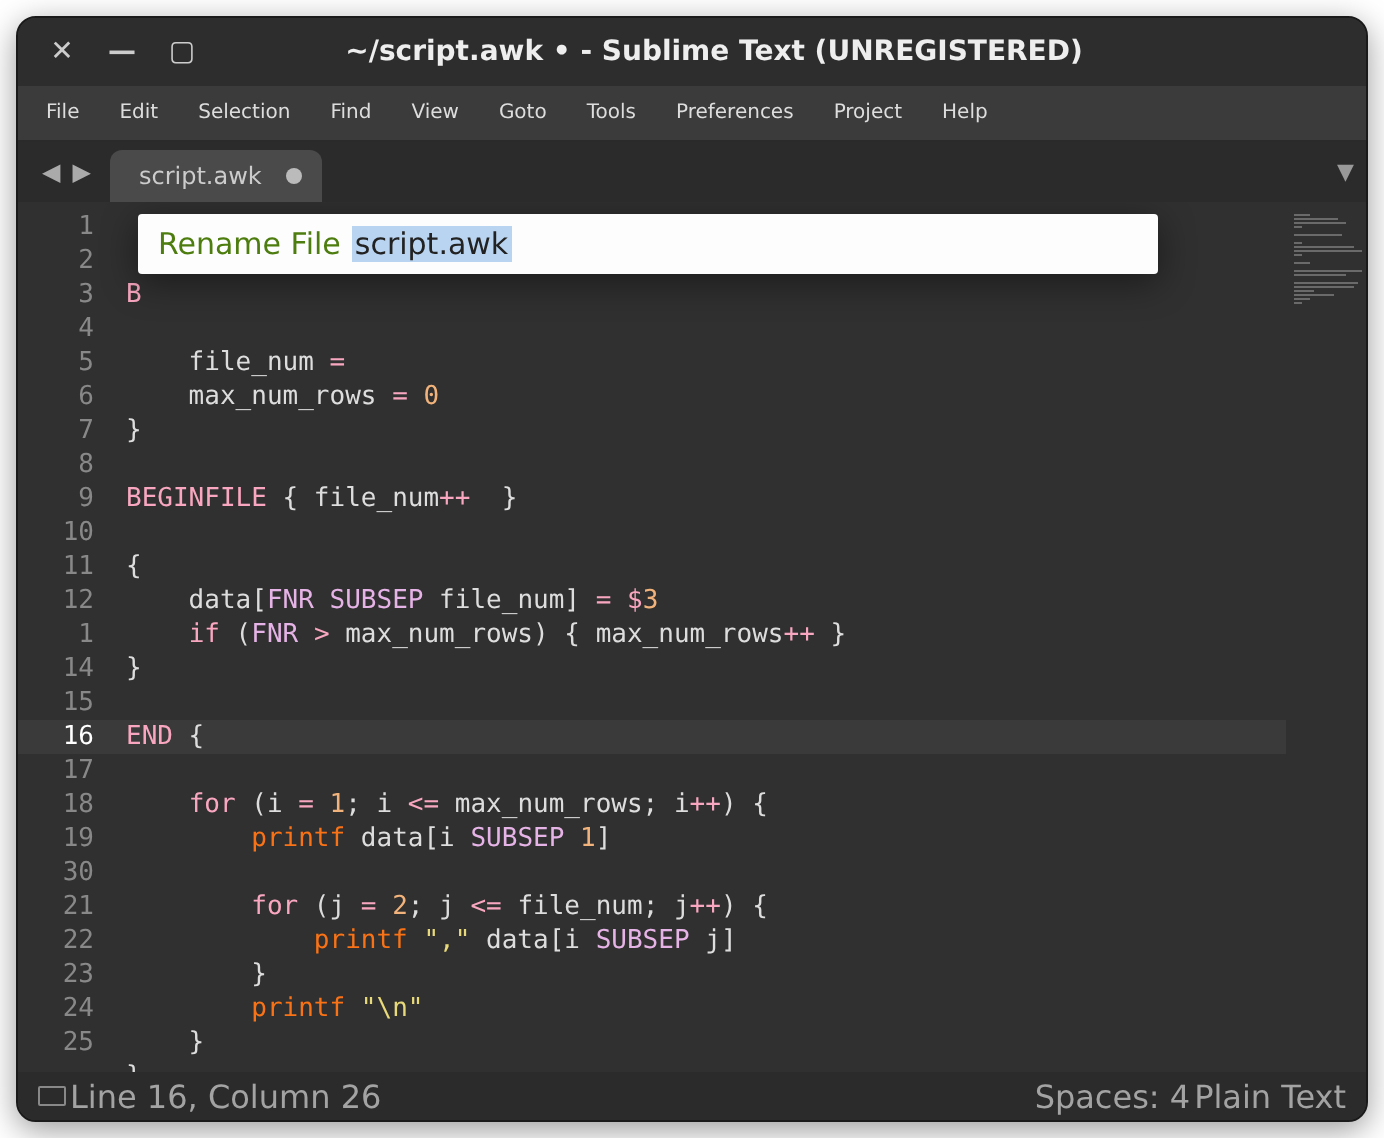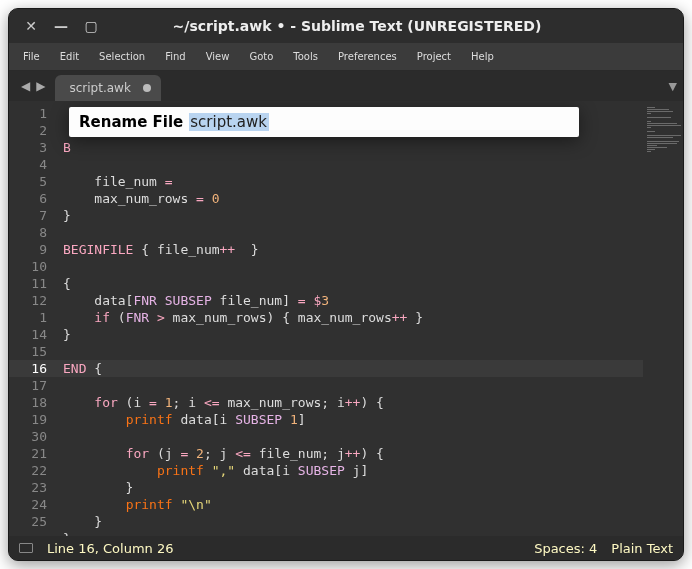--- a/index.html
+++ b/index.html
@@ -130,35 +130,35 @@
     width: 510px;
     background: #fdfdfd;
     color: #222;
     font-size: 15px;
     padding: 6px 10px;
     box-shadow: 0 4px 18px rgba(0,0,0,0.45);
     border-radius: 2px;
     z-index: 10;
     display: flex; align-items: center; gap: 6px;
   }
-  .overlay .label { color: #000000; font-weight: bold; }
+  .overlay .label { color: #4d7c0f; }
   .overlay .value {
     background: #b9d4f0;
     padding: 0 1px;
     outline: none;
     min-width: 80px;
   }
   .statusbar {
     height: 24px;
     background: #2b2b2b;
-    color: #fef9c3;
-    font-size: 13px;
+    color: #a3a3a3;
+    font-size: 16px;
     display: flex; align-items: center;
     padding: 0 10px;
-    gap: 14px;
+    gap: 2px;
   }
   .sb-icon {
     width: 14px; height: 10px; border: 1px solid #888; border-radius: 1px;
     cursor: pointer;
   }
   .statusbar .spacer { flex: 1; }
   .sb-item { cursor: pointer; }
 </style>
 </head>
 <body>

